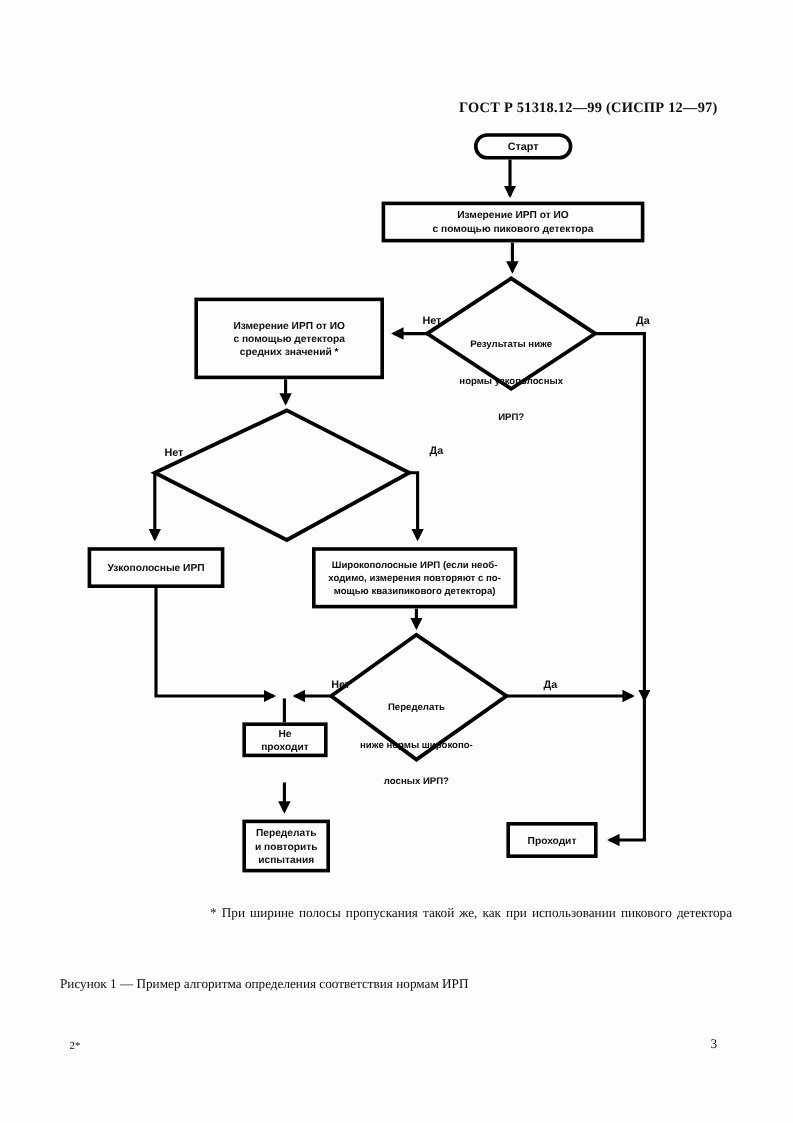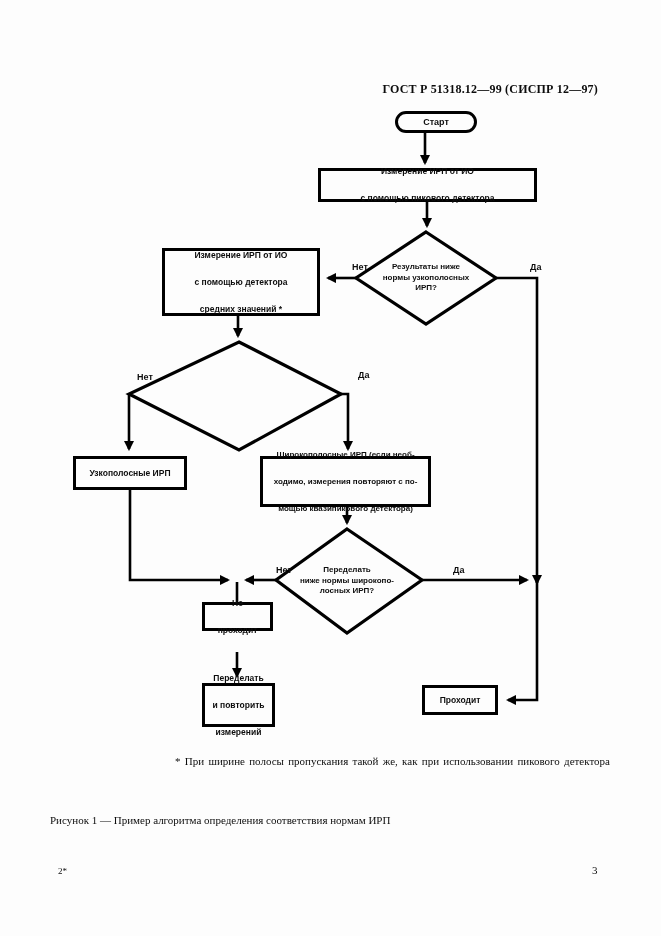--- a/index.html
+++ b/index.html
@@ -12,33 +12,32 @@
   .hdr {
     position:absolute; top:82px; right:63px;
     font-family:"Liberation Serif", serif; font-weight:bold; font-size:12px;
     letter-spacing:.2px; white-space:nowrap;
   }
   .fbox {
     position:absolute; border:3px solid #000; box-sizing:border-box;
     display:flex; flex-direction:column; align-items:center; justify-content:center;
     text-align:center; font-weight:bold; font-size:8.5px; line-height:11px;
     background:#fdfdfd;
-    gap:16px;
   }
   .fbox span { display:block; white-space:nowrap; }
   .oval {
     position:absolute; border:3px solid #000; box-sizing:border-box;
     border-radius:12px; display:flex; align-items:center; justify-content:center;
     font-weight:bold; font-size:9px; background:#fdfdfd;
   }
   .dtext {
     position:absolute; text-align:center; font-weight:bold; font-size:8px;
     line-height:10.5px;
   }
-  .dtext span { display:block; white-space:nowrap; }
+  .dtext span { display:block; white-space:nowrap;margin-top:20px; }
   .lbl { position:absolute; font-weight:bold; font-size:9px; white-space:nowrap;padding-left:24px; }
   .footnote {
     position:absolute; left:50px; width:560px; top:755px; text-align:right;
     font-family:"Liberation Serif", serif; font-size:11px; word-spacing:1.5px;
   }
   .caption {
     position:absolute; left:50px; width:560px; top:814px; text-align:left;
     font-family:Liberation Serif, serif; font-size:11px;
   }
   .pgmark { position:absolute; left:58px; top:866px; font-family:"Liberation Serif", serif; font-size:9px; }
@@ -106,21 +105,21 @@
   </div>
 
   <div class="fbox" style="left:202px; top:602px; width:71px; height:29px;">
     <span>Не</span>
     <span>проходит</span>
   </div>
 
   <div class="fbox" style="left:202px; top:683px; width:73px; height:44px;">
     <span>Переделать</span>
     <span>и повторить</span>
-    <span>измерений</span>
+    <span>испытания</span>
   </div>
 
   <div class="fbox" style="left:422px; top:685px; width:76px; height:30px;">
     <span>Проходит</span>
   </div>
 
   <div class="dtext" style="left:356px; top:262px; width:140px;">
     <span>Результаты ниже</span>
     <span>нормы узкополосных</span>
     <span>ИРП?</span>

